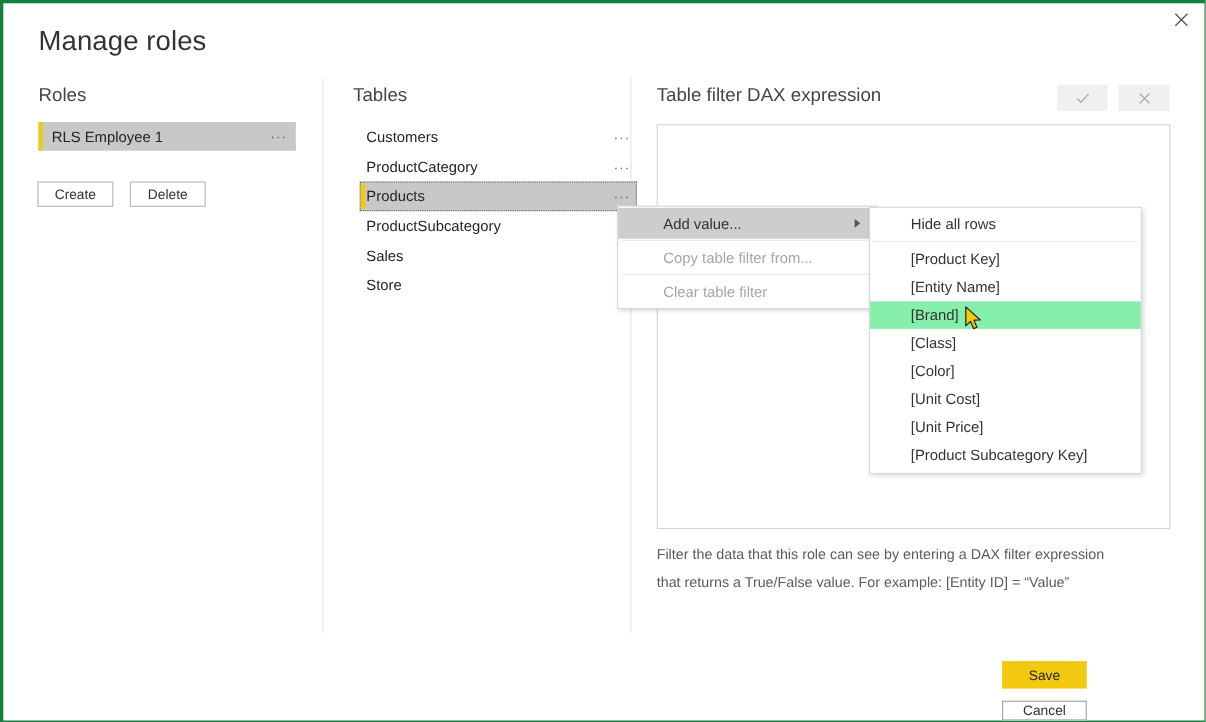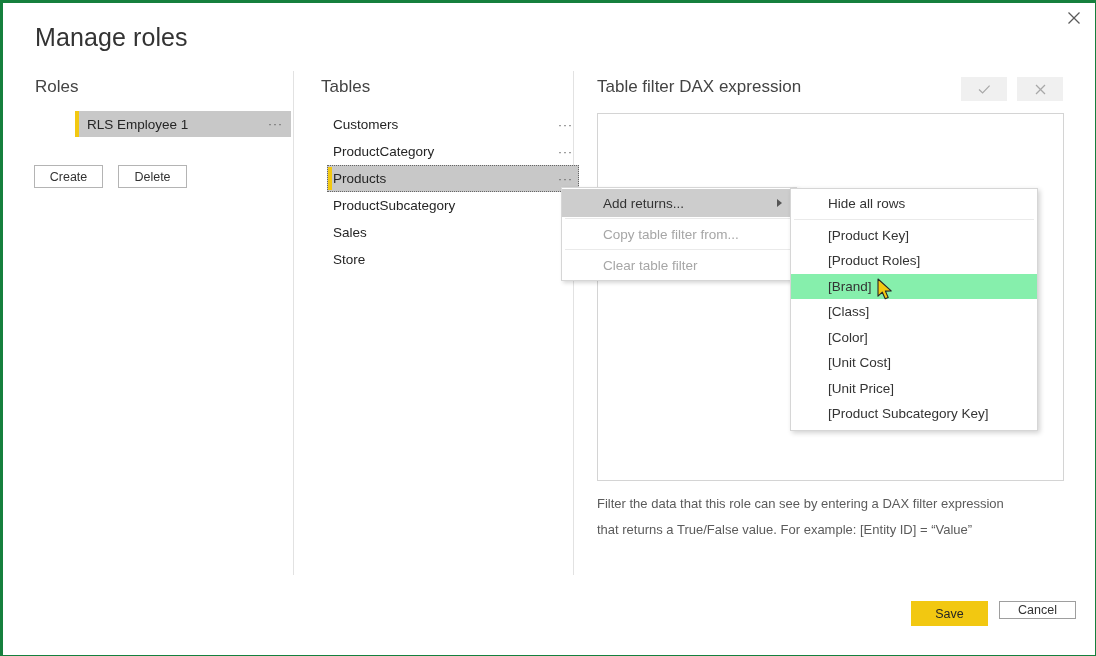--- a/index.html
+++ b/index.html
@@ -70,22 +70,21 @@
     height: 504px;
   }
   #div-1 { left: 290px; }
   #div-2 { left: 570px; }
 
   
   #roles-col {
     position: absolute;
     left: 32px;
     top: 108px;
-    width: 216px;
-    margin-left: 40px;
+    width: 234px;
   }
   .role-row {
     position: relative;
     height: 26px;
     display: flex;
     align-items: center;
     background: #c8c8c8;
     cursor: default;
   }
   .role-row .accent {
@@ -227,20 +226,21 @@
     color: #5b5b5b;
   }
 
   
   #footer-btns {
     position: absolute;
     left: 908px;
     top: 598px;
     display: flex;
     gap: 11px;
+    flex-direction: column;
   }
   #save-button {
     width: 77px;
     height: 25px;
     background: #f2c811;
     border: none;
     font-family: "Liberation Sans", sans-serif;
     font-size: 12.5px;
     color: #252525;
     cursor: pointer;
@@ -422,21 +422,21 @@
     <div>that returns a True/False value. For example: [Entity ID] = “Value”</div>
   </div>
 
   <div id="footer-btns">
     <button id="save-button">Save</button>
     <button id="cancel-button">Cancel</button>
   </div>
 
   <div id="ctx-menu">
     <div class="ctx-item highlight">
-      <span>Add returns...</span>
+      <span>Add value...</span>
       <span class="ctx-arrow"></span>
     </div>
     <div class="ctx-sep"></div>
     <div class="ctx-item disabled">
       <span>Copy table filter from...</span>
     </div>
     <div class="ctx-sep"></div>
     <div class="ctx-item disabled">
       <span>Clear table filter</span>
     </div>
@@ -444,21 +444,21 @@
 
   <div id="sub-menu">
     <div class="sub-item">
       <span>Hide all rows</span>
     </div>
     <div class="sub-sep"></div>
     <div class="sub-item">
       <span>[Product Key]</span>
     </div>
     <div class="sub-item">
-      <span>[Product Roles]</span>
+      <span>[Entity Name]</span>
     </div>
     <div class="sub-item highlight">
       <span>[Brand]</span>
     </div>
     <div class="sub-item">
       <span>[Class]</span>
     </div>
     <div class="sub-item">
       <span>[Color]</span>
     </div>

